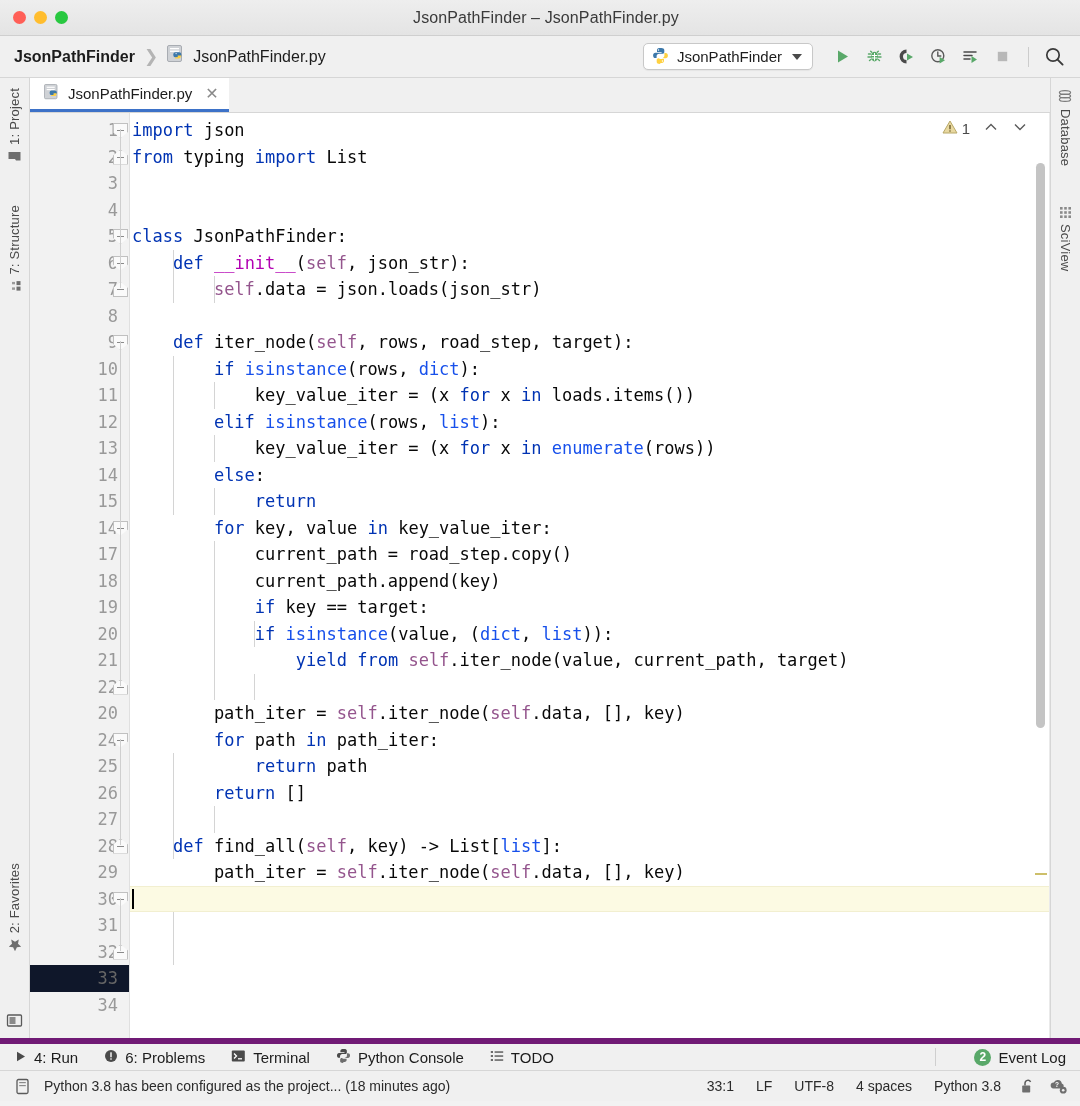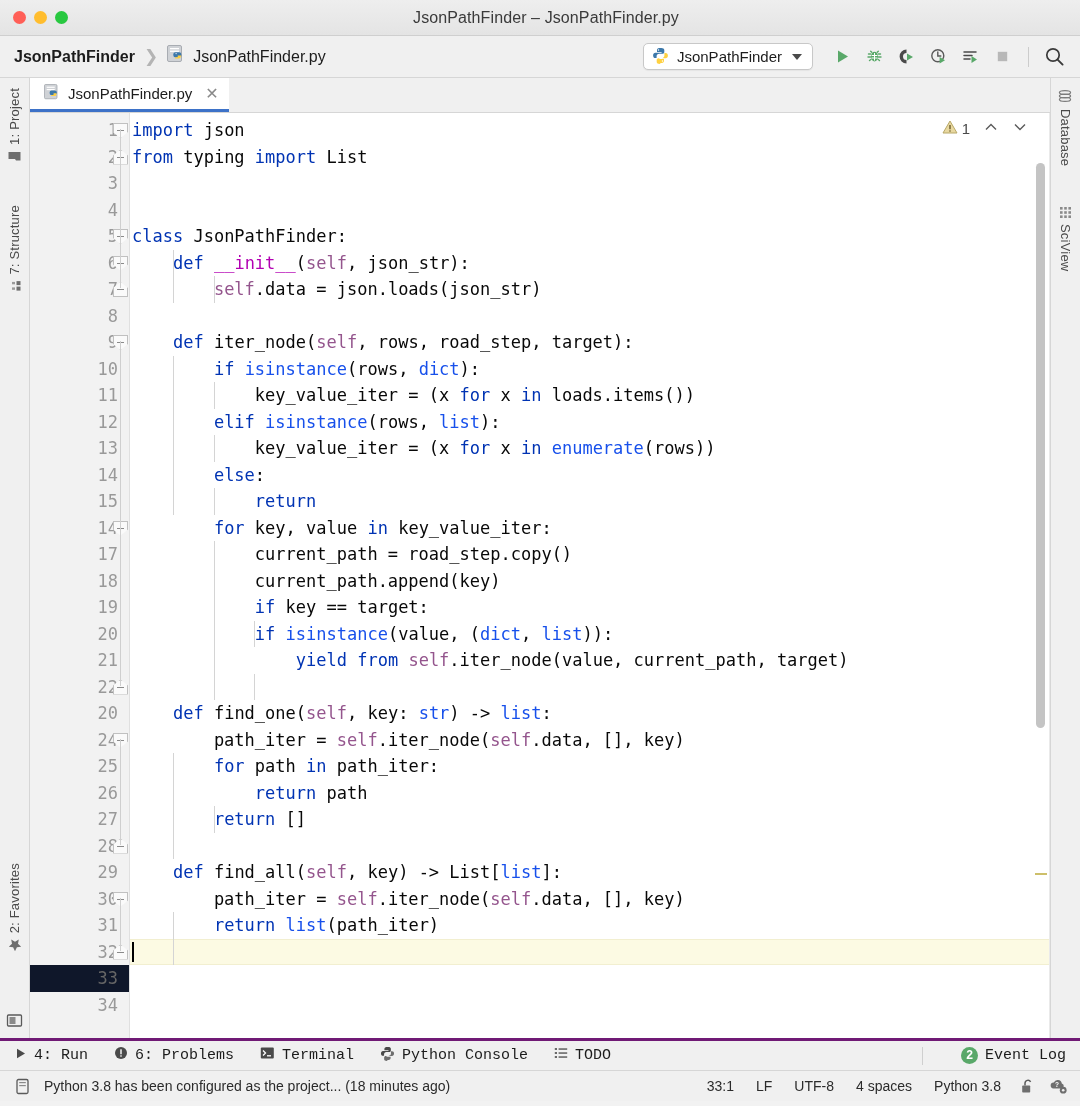--- a/index.html
+++ b/index.html
@@ -170,23 +170,23 @@
   .vmark {
     position: absolute; right: 0; width: 12px; height: 2px;
     background: #cdbf6a; top: 760px;
   }
   .editor-right-edge {
     position: absolute; right: 0; top: 0; bottom: 0; width: 1px; background: #eaeaea;
   }
 
   
   .toolwindow-bar {
-    height: 32px; background: #f0f0f0; border-top: 3px solid #701a75;
+    height: 32px; background: #f0f0f0; border-top: 6px solid #701a75;
     display: flex; align-items: center; padding: 10px 14px;
-    font-size: 15px; color: #1c1c1c; gap: 26px; font-family: Liberation Mono, monospace;
+    font-size: 15px; color: #1c1c1c; gap: 26px;
   }
   .tw-item { display: flex; align-items: center; gap: 7px; white-space: nowrap; }
   .tw-spacer { flex: 1; }
   .badge {
     width: 17px; height: 17px; border-radius: 50%; background: #59a869;
     color: #fff; font-size: 12px; font-weight: bold;
     display: flex; align-items: center; justify-content: center;
   }
   .tw-sep { width: 1px; height: 18px; background: #cfcfcf; }
 
@@ -420,29 +420,27 @@
           <div class="row"><span class="t">            key_value_iter = (x </span><span class="k">for</span><span class="t"> x </span><span class="k">in</span><span class="t"> </span><span class="b">enumerate</span><span class="t">(rows))</span></div>
           <div class="row"><span class="t">        </span><span class="k">else</span><span class="t">:</span></div>
           <div class="row"><span class="t">            </span><span class="k">return</span></div>
           <div class="row"><span class="t">        </span><span class="k">for</span><span class="t"> key, value </span><span class="k">in</span><span class="t"> key_value_iter:</span></div>
           <div class="row"><span class="t">            current_path = road_step.copy()</span></div>
           <div class="row"><span class="t">            current_path.append(key)</span></div>
           <div class="row"><span class="t">            </span><span class="k">if</span><span class="t"> key == target:</span></div>
           <div class="row"><span class="t">            </span><span class="k">if</span><span class="t"> </span><span class="b">isinstance</span><span class="t">(value, (</span><span class="b">dict</span><span class="t">, </span><span class="b">list</span><span class="t">)):</span></div>
           <div class="row"><span class="t">                </span><span class="k">yield</span><span class="t"> </span><span class="k">from</span><span class="t"> </span><span class="sf">self</span><span class="t">.iter_node(value, current_path, target)</span></div>
           <div class="row"></div>
-          <div class="row"><span class="t">    </span><span class="k">def</span><span class="t"> find_one(</span><span class="sf">self</span><span class="t">, key: </span><span class="b">str</span><span class="t">) -&gt; </span><span class="b">list</span><span class="t">:</span></div>
           <div class="row"><span class="t">        path_iter = </span><span class="sf">self</span><span class="t">.iter_node(</span><span class="sf">self</span><span class="t">.data, [], key)</span></div>
           <div class="row"><span class="t">        </span><span class="k">for</span><span class="t"> path </span><span class="k">in</span><span class="t"> path_iter:</span></div>
           <div class="row"><span class="t">            </span><span class="k">return</span><span class="t"> path</span></div>
           <div class="row"><span class="t">        </span><span class="k">return</span><span class="t"> []</span></div>
           <div class="row"></div>
           <div class="row"><span class="t">    </span><span class="k">def</span><span class="t"> find_all(</span><span class="sf">self</span><span class="t">, key) -&gt; List[</span><span class="b">list</span><span class="t">]:</span></div>
           <div class="row"><span class="t">        path_iter = </span><span class="sf">self</span><span class="t">.iter_node(</span><span class="sf">self</span><span class="t">.data, [], key)</span></div>
-          <div class="row"><span class="t">        </span><span class="k">return</span><span class="t"> </span><span class="b">list</span><span class="t">(path_iter)</span></div>
           <div class="row cur"><span class="caret"></span></div>
           <div class="row"></div>
           <div class="indent-guide" style="left: 42.8px; top: 242.5px; height: 159px;"></div>
           <div class="indent-guide" style="left: 83.6px; top: 269px; height: 26.5px;"></div>
           <div class="indent-guide" style="left: 83.6px; top: 322px; height: 26.5px;"></div>
           <div class="indent-guide" style="left: 83.6px; top: 375px; height: 26.5px;"></div>
           <div class="indent-guide" style="left: 83.6px; top: 428px; height: 159px;"></div>
           <div class="indent-guide" style="left: 124.4px; top: 507.5px; height: 26.5px;"></div>
           <div class="indent-guide" style="left: 124.4px; top: 560.5px; height: 26.5px;"></div>
           <div class="indent-guide" style="left: 42.8px; top: 640px; height: 106px;"></div>

